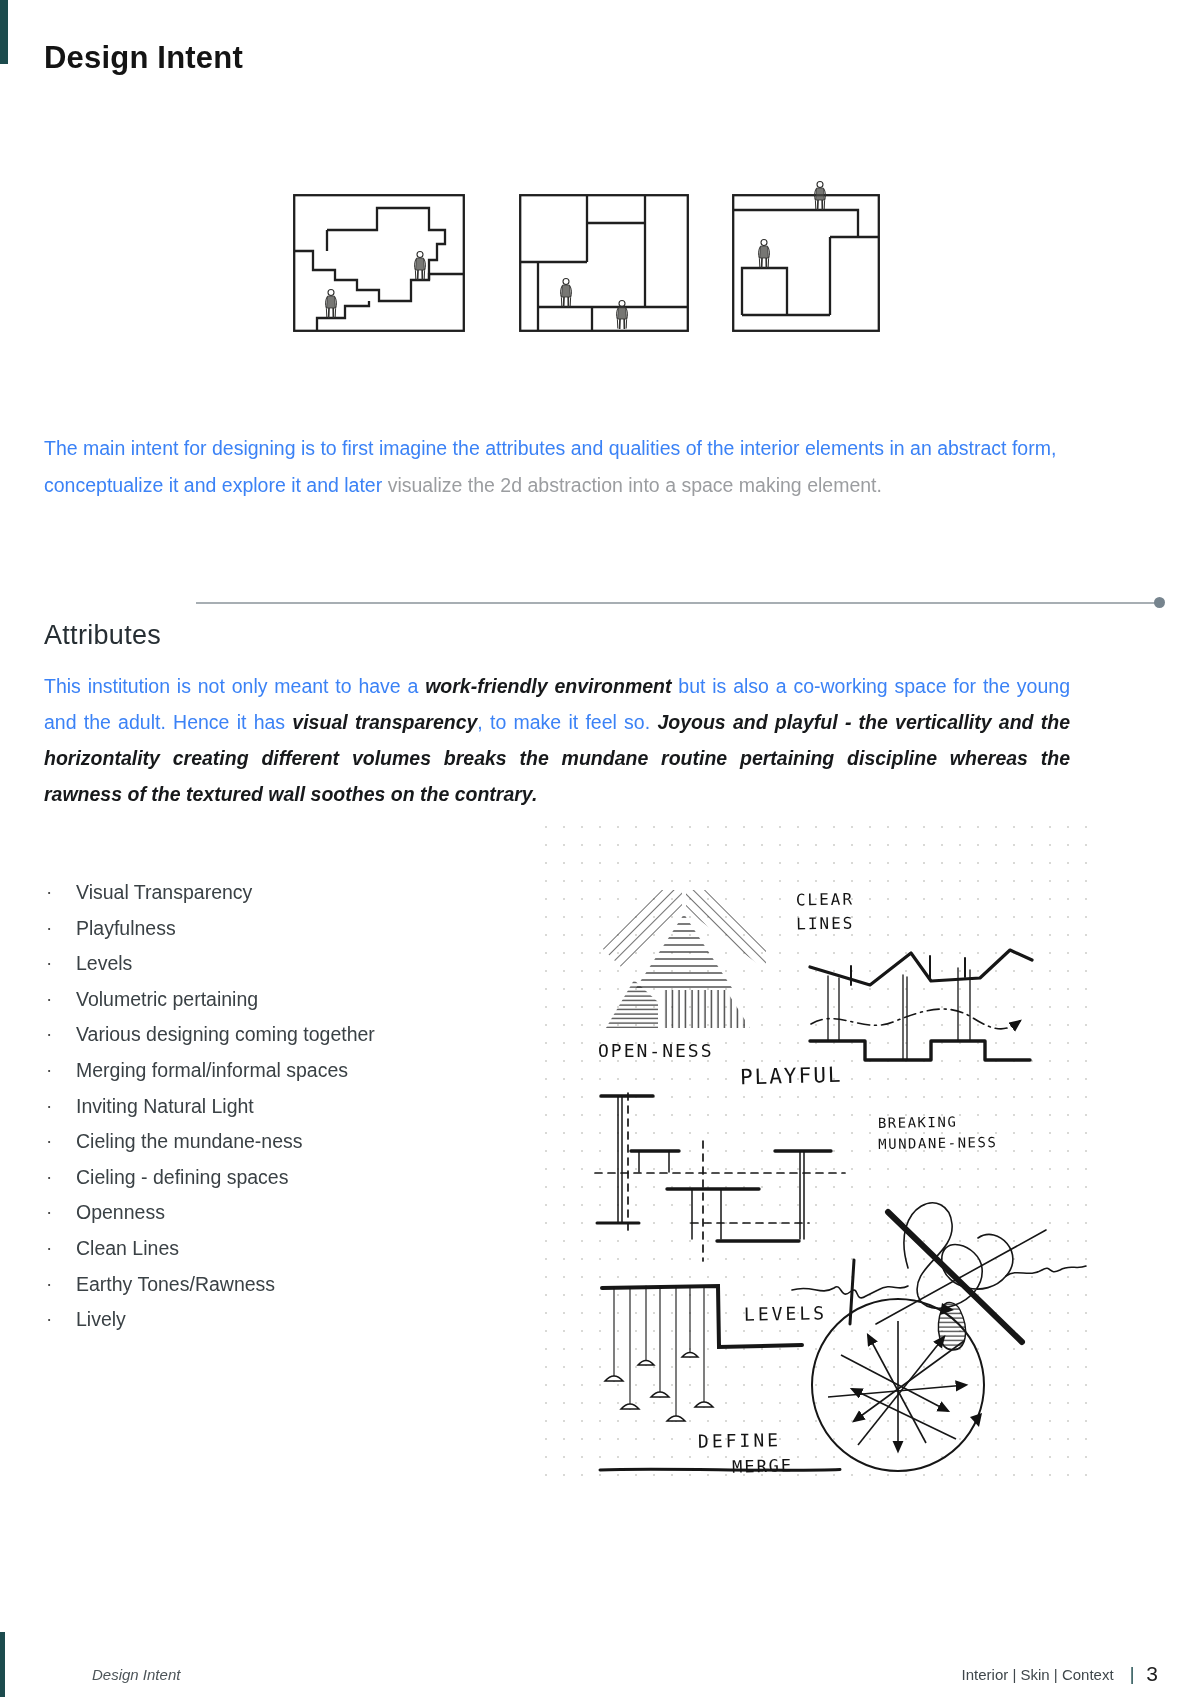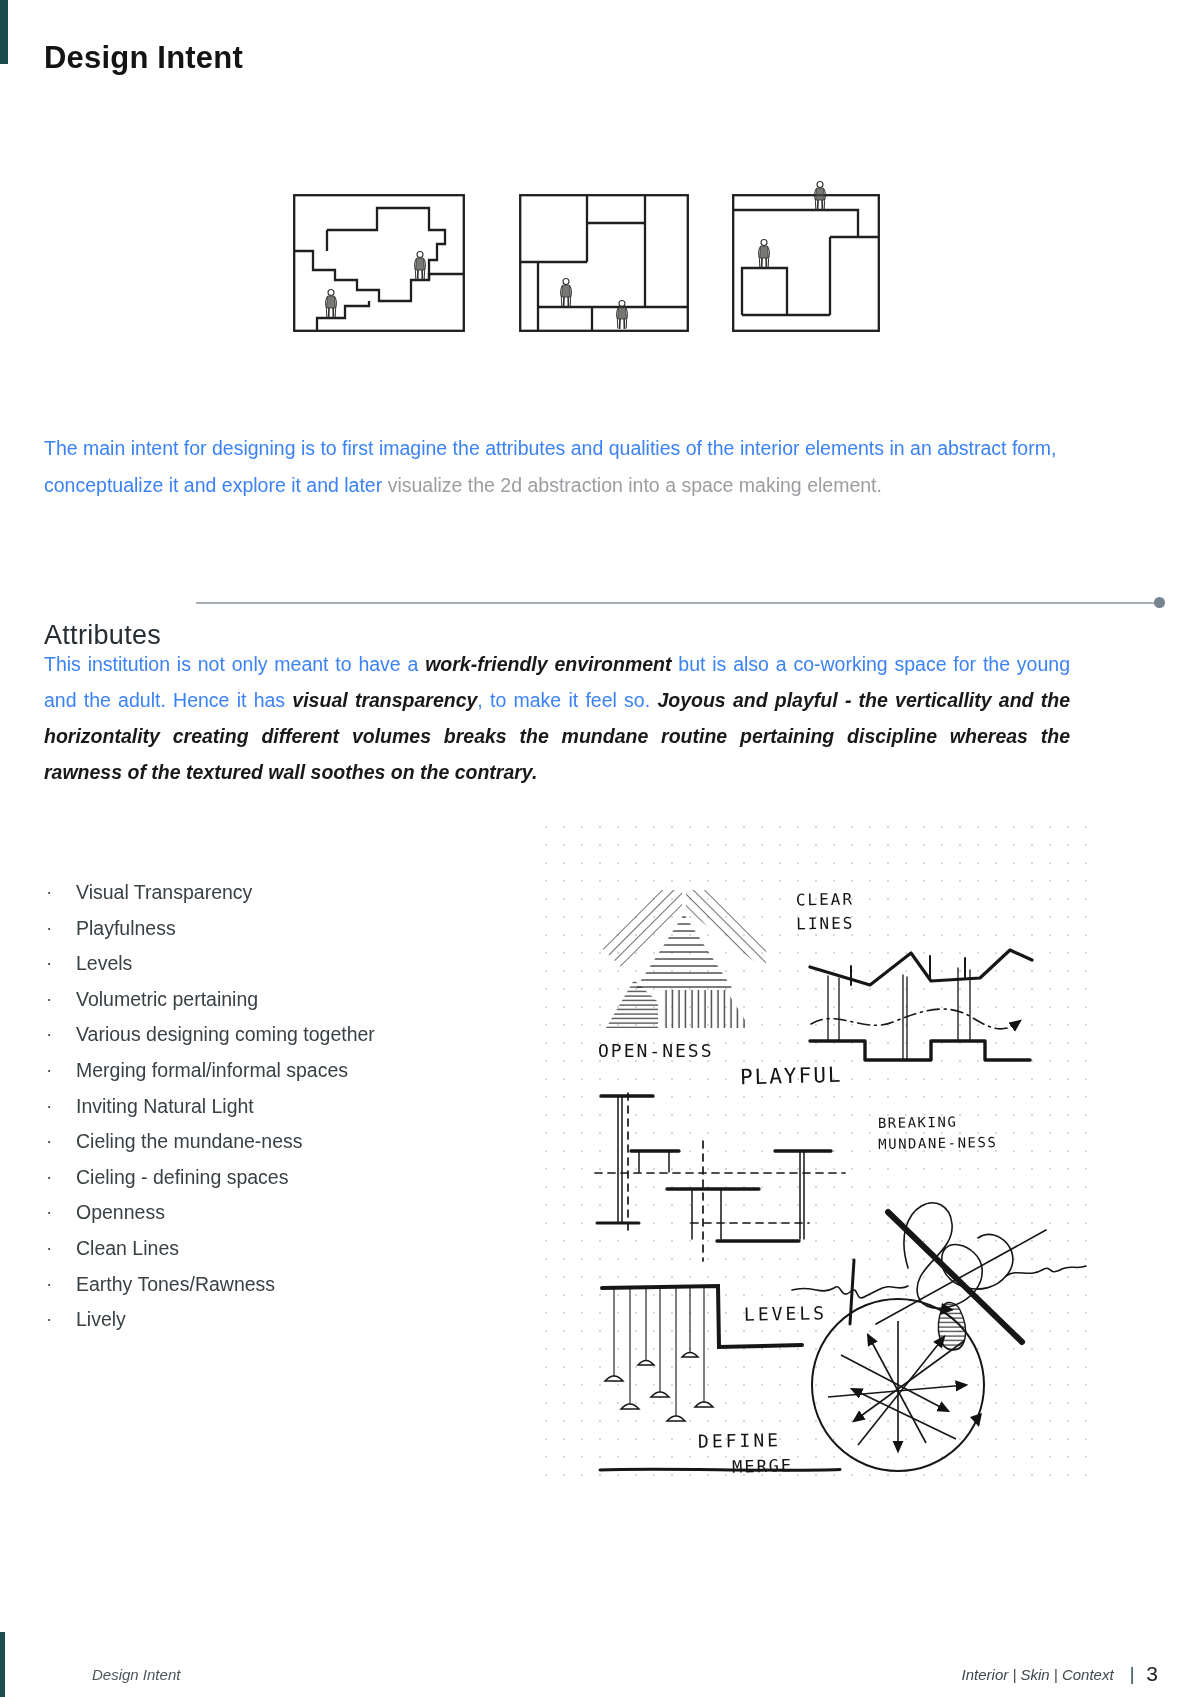--- a/index.html
+++ b/index.html
@@ -14,42 +14,42 @@
   .title-sub{font-size:24px;color:#1f1f1f;margin-left:6px;letter-spacing:0.2px;}
   
   .intro{left:44px;top:430px;width:1024px;font-size:19.5px;line-height:37px;text-align:left;}
   .seg-normal{color:#3b82f6;}
   .seg-light{color:#9b9da0;text-align:right;}
   .seg-bold{color:#17191b;font-weight:bold;font-style:italic;}
   
   .attr-head{left:44px;top:584px;font-size:27px;color:#262e33;letter-spacing:0.3px;margin-top:36px;}
   .attr-line{left:196px;top:602px;width:962px;height:2px;background:#a7aeb3;}
   .attr-dot{left:1154px;top:597px;width:11px;height:11px;border-radius:50%;background:#76848e;}
-  .attr-par{left:44px;top:646px;width:1026px;font-size:19.5px;line-height:36px;text-align:justify;}
+  .attr-par{left:44px;top:668px;width:1026px;font-size:19.5px;line-height:36px;text-align:justify;}
   
   .bullets{left:46px;top:879px;width:420px;}
   .bullet-row{display:flex;align-items:flex-start;height:35.6px;}
   .bullet-dot{width:30px;color:#4a4a4a;font-size:19px;line-height:26px;}
   .bullet-text{color:#3a4145;font-size:19.5px;line-height:26px;}
   
   .paper{left:533px;top:812px;width:558px;height:676px;
          background-image:radial-gradient(circle,#d9d9d6 1px,transparent 1.3px);
          background-size:18px 18px;background-position:4px 6px;}
   .hand{position:absolute;font-family:"DejaVu Sans Mono",monospace;color:#141414;white-space:pre;}
   .lab-clear{left:796px;top:888px;font-size:16px;letter-spacing:2px;line-height:24px;transform:rotate(-1deg);}
   .lab-open{left:598px;top:1040px;font-size:18px;letter-spacing:2px;}
   .lab-playful{left:740px;top:1064px;font-size:21px;letter-spacing:2px;transform:rotate(-1.5deg);}
   .lab-breaking{left:878px;top:1112px;font-size:14px;letter-spacing:1.5px;line-height:21px;transform:rotate(-1deg);}
   .lab-levels{left:744px;top:1303px;font-size:18px;letter-spacing:3px;transform:rotate(-1deg);}
   .lab-define{left:698px;top:1430px;font-size:18px;letter-spacing:3px;transform:rotate(-1deg);}
   .lab-merge{left:732px;top:1456px;font-size:17px;letter-spacing:2px;transform:rotate(-1.5deg);}
   
   .foot-left{left:92px;top:1666px;font-size:15px;font-style:italic;color:#4c5458;}
   .foot-right{right:42px;top:1662px;display:flex;align-items:center;}
-  .foot-crumb{font-size:15px;font-style:italic;color:#3f474b;}
+  .foot-crumb{font-size:15px;color:#3f474b;}
   .foot-sep{color:#1c4b4d;font-size:18px;margin:0 12px 0 16px;}
   .foot-page{font-size:21px;color:#1d1d1d;}
   svg{overflow:visible;display:block;}
 </style>
 </head>
 <body>
 
 <svg class="abs" width="0" height="0" aria-hidden="true">
   <defs>
     <g id="psn" stroke="#30302e" fill="none">

